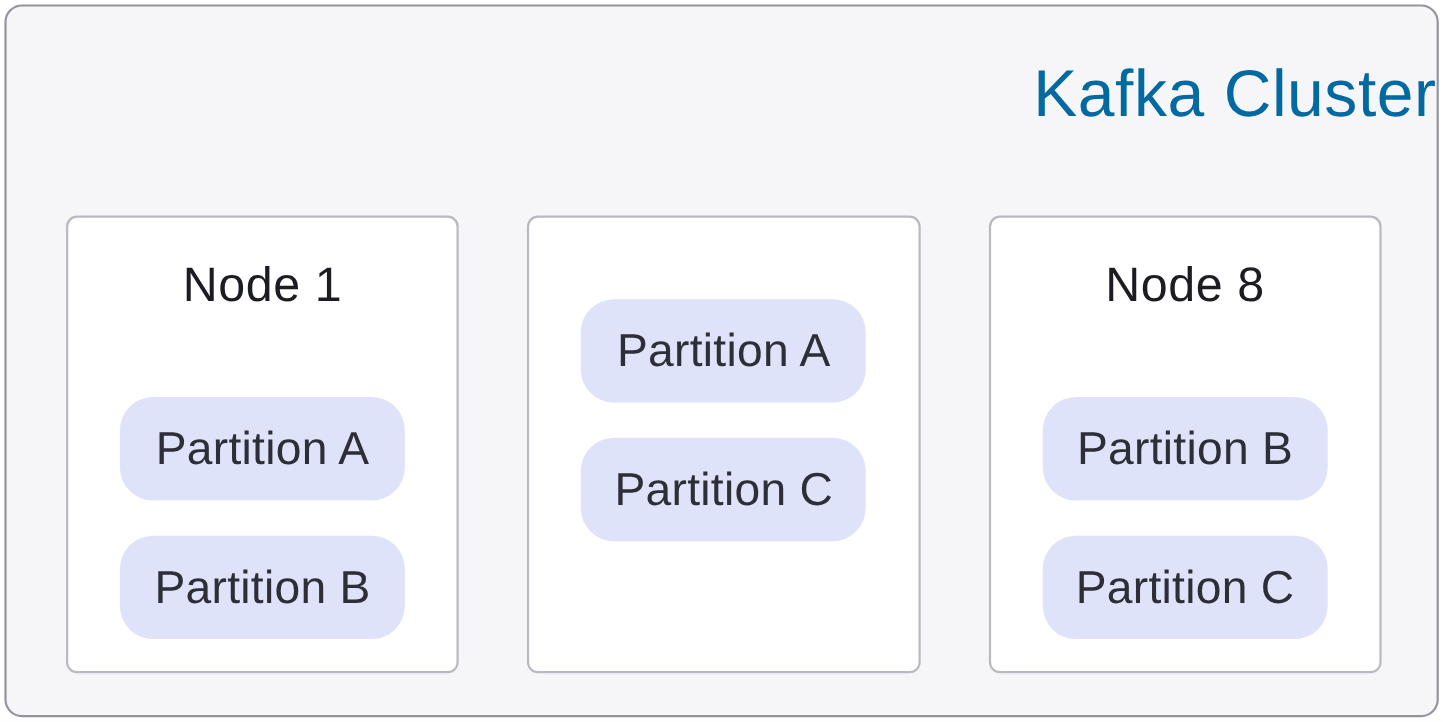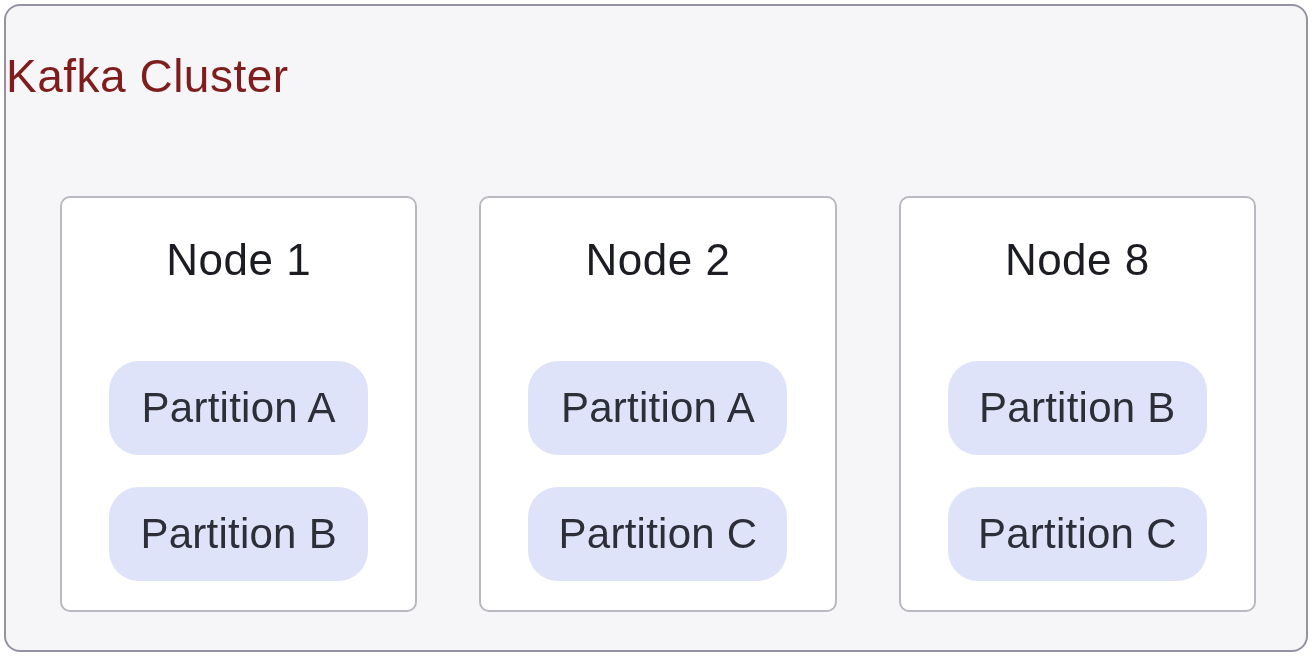--- a/index.html
+++ b/index.html
@@ -15,25 +15,25 @@
     left: 4px;
     top: 4px;
     width: 1304px;
     height: 648px;
     background: #f6f6f8;
     border: 2px solid #94949f;
     border-radius: 16px;
   }
   .cluster-title {
     margin-top: 44px;
-    text-align: left;
-    font-size: 46px;
+    text-align: right;
+    font-size: 60px;
     line-height: 1.15;
     font-weight: 400;
-    color: #7f1d1d;
+    color: #0369a1;
     letter-spacing: 0.5px;
   }
   .nodes-row {
     position: absolute;
     left: 54px;
     right: 50px;
     top: 190px;
     height: 416px;
     display: flex;
     justify-content: space-between;
@@ -88,21 +88,20 @@
 
     <div class="node-card">
       <div class="node-title">Node 1</div>
       <div class="partitions">
         <div class="partition-pill">Partition A</div>
         <div class="partition-pill">Partition B</div>
       </div>
     </div>
 
     <div class="node-card">
-      <div class="node-title">Node 2</div>
       <div class="partitions">
         <div class="partition-pill">Partition A</div>
         <div class="partition-pill">Partition C</div>
       </div>
     </div>
 
     <div class="node-card">
       <div class="node-title">Node 8</div>
       <div class="partitions">
         <div class="partition-pill">Partition B</div>

